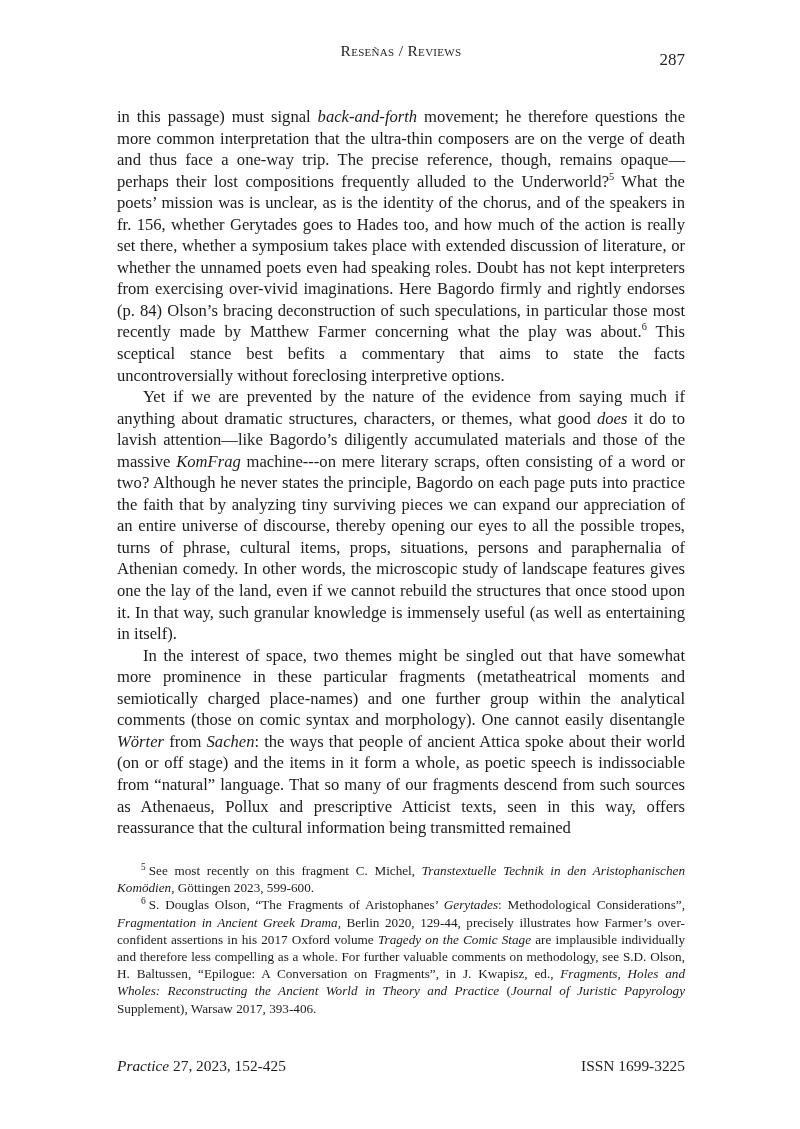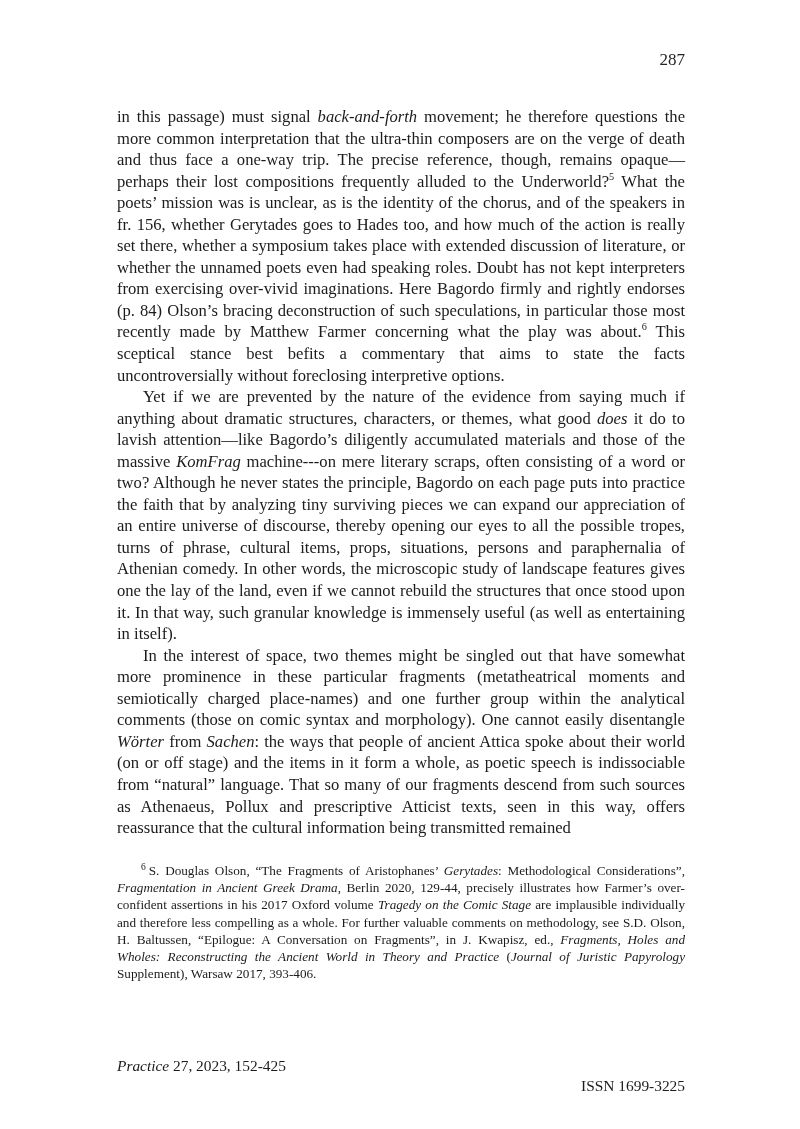--- a/index.html
+++ b/index.html
@@ -108,39 +108,40 @@
   }
   .footer-left {
     position: absolute;
     left: 0;
     top: 0;
   }
   .footer-right {
     position: absolute;
     right: 0;
     top: 0;
-    margin-top: 20px;
   }
 </style>
 </head>
 <body>
 
 <div class="page">
 
   <div class="runhead">
+    <div class="runhead-title">Reseñas / Reviews</div>
     <div class="runhead-pageno">287</div>
   </div>
 
   <div class="body-block" id="body-block">
       <p class="para"><span>in this passage) must signal </span><em>back-and-forth</em><span> movement; he therefore questions the more common interpretation that the ultra-thin composers are on the verge of death and thus face a one-way trip. The precise reference, though, remains opaque—perhaps their lost compositions frequently alluded to the Underworld?</span><sup>5</sup><span> What the poets’ mission was is unclear, as is the identity of the chorus, and of the speakers in fr. 156, whether </span><span>Gerytades</span><span> goes to Hades too, and how much of the action is really set there, whether a symposium takes place with extended discussion of literature, or whether the unnamed poets even had speaking roles. Doubt has not kept interpreters from exercising over-vivid imaginations. Here Bagordo firmly and rightly endorses (p. 84) Olson’s bracing deconstruction of such speculations, in particular those most recently made by Matthew Farmer concerning what the play was about.</span><sup>6</sup><span> This sceptical stance best befits a commentary that aims to state the facts uncontroversially without foreclosing interpretive options.</span></p>
       <p class="para indent"><span>Yet if we are prevented by the nature of the evidence from saying much if anything about dramatic structures, characters, or themes, what good </span><em>does</em><span> it do to lavish attention—like Bagordo’s diligently accumulated materials and those of the massive </span><em>KomFrag</em><span> machine---on mere literary scraps, often consisting of a word or two? Although he never states the principle, Bagordo on each page puts into practice the faith that by analyzing tiny surviving pieces we can expand our appreciation of an entire universe of discourse, thereby opening our eyes to all the possible tropes, turns of phrase, cultural items, props, situations, persons and paraphernalia of Athenian comedy. In other words, the microscopic study of landscape features gives one the lay of the land, even if we cannot rebuild the structures that once stood upon it. In that way, such granular knowledge is immensely useful (as well as entertaining in itself).</span></p>
       <p class="para indent"><span>In the interest of space, two themes might be singled out that have somewhat more prominence in these particular fragments (metatheatrical moments and semiotically charged place-names) and one further group within the analytical comments (those on comic syntax and morphology). One cannot easily disentangle </span><em>Wörter</em><span> from </span><em>Sachen</em><span>: the ways that people of ancient Attica spoke about their world (on or off stage) and the items in it form a whole, as poetic speech is indissociable from “natural” language. That so many of our fragments descend from such sources as Athenaeus, Pollux and prescriptive Atticist texts, seen in this way, offers reassurance that the cultural information being transmitted remained</span></p>
     </div>
 
   <div class="footnotes" id="footnotes-block">
+      <p class="fn"><span class="fnmark">5</span><span>See most recently on this fragment C. Michel, </span><em>Transtextuelle Technik in den Aristophanischen Komödien</em><span>, Göttingen 2023, 599-600.</span></p>
       <p class="fn"><span class="fnmark">6</span><span>S. Douglas Olson, “The Fragments of Aristophanes’ </span><em>Gerytades</em><span>: Methodological Considerations”, </span><em>Fragmentation in Ancient Greek Drama</em><span>, Berlin 2020, 129-44, precisely illustrates how Farmer’s over-confident assertions in his 2017 Oxford volume </span><em>Tragedy on the Comic Stage</em><span> are implausible individually and therefore less compelling as a whole. For further valuable comments on methodology, see S.D. Olson, H. Baltussen, “Epilogue: A Conversation on Fragments”, in J. Kwapisz, ed., </span><em>Fragments, Holes and Wholes: Reconstructing the Ancient World in Theory and Practice</em><span> (</span><em>Journal of Juristic Papyrology</em><span> Supplement), Warsaw 2017, 393-406.</span></p>
     </div>
 
   <div class="footer">
     <div class="footer-left"><em>Practice</em><span> 27, 2023, 152-425</span></div>
     <div class="footer-right">ISSN 1699-3225</div>
   </div>
 
 </div>
 

